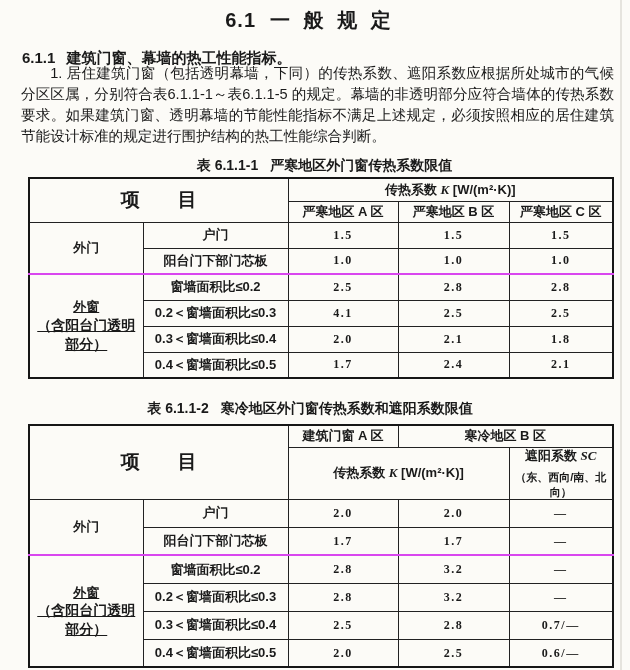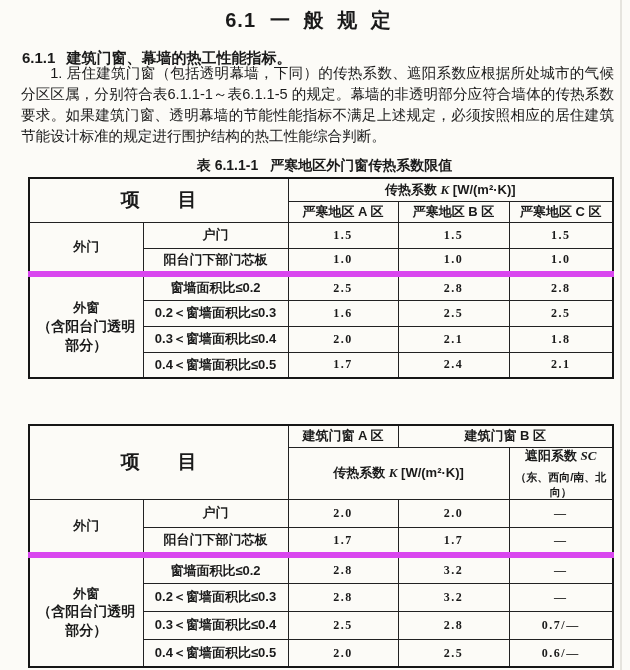--- a/index.html
+++ b/index.html
@@ -78,33 +78,33 @@
   }
   .tbl th { font-size: 13px; font-weight: bold; }
   .tbl td.val {
     font-family: "Liberation Serif", serif;
     font-size: 12px;
     font-weight: bold;
     letter-spacing: 1.5px;
   }
   .tbl .item-head { font-size: 19px; }
   .tbl .k-head i.sym, .tbl i.sym { font-family: "Liberation Serif", serif; font-style: italic; }
-  .grp-l1, .grp-l2 { display: block; line-height: 1.35; }
+  .grp-l1, .grp-l2 { display: block; line-height: 1.35; text-decoration: underline; }
   .grp-l2 { font-size: 14px; }
   .sc-head .sc-note { display: block; font-size: 11px; line-height: 1.3; margin-top: 6px; }
   .sc-head .sc-main { display: block; line-height: 1.3; }
   
   .t1 tr.trh1 { height: 23px; }
   .t1 tr.trh2 { height: 21px; }
   .t1 tr.trd  { height: 26px; }
   .t2 tr.trh1 { height: 22px; }
   .t2 tr.trh2 { height: 45px; }
   .t2 tr.trd  { height: 28px; }
   
-  tr.sep > th, tr.sep > td { border-top: 6px solid #d946ef; margin-top: 39px; }
+  tr.sep > th, tr.sep > td { border-top: 2px solid #d946ef; margin-top: 39px; }
   
   col.c0 { width: 114px; }
   col.c1 { width: 145px; }
   col.c2 { width: 110px; }
   col.c3 { width: 111px; }
   col.c4 { width: 104px; }
 </style>
 </head>
 <body>
 
@@ -156,53 +156,54 @@
             <span class="grp-l1">外窗</span>
             <span class="grp-l2">（含阳台门透明部分）</span>
           </th>
         <th class="rowlab">窗墙面积比≤0.2</th>
         <td class="val">2.5</td>
         <td class="val">2.8</td>
         <td class="val">2.8</td>
       </tr>
       <tr class="trd">
         <th class="rowlab">0.2＜窗墙面积比≤0.3</th>
-        <td class="val">1.6</td>
+        <td class="val">4.1</td>
         <td class="val">2.5</td>
         <td class="val">2.5</td>
       </tr>
       <tr class="trd">
         <th class="rowlab">0.3＜窗墙面积比≤0.4</th>
         <td class="val">2.0</td>
         <td class="val">2.1</td>
         <td class="val">1.8</td>
       </tr>
       <tr class="trd">
         <th class="rowlab">0.4＜窗墙面积比≤0.5</th>
         <td class="val">1.7</td>
         <td class="val">2.4</td>
         <td class="val">2.1</td>
       </tr>
     </tbody>
   </table>
 
+  <p class="tbl-caption cap-2"><span>表 6.1.1-2</span><span class="cap-title">寒冷地区外门窗传热系数和遮阳系数限值</span></p>
 
   <table class="tbl t2">
     <colgroup>
         <col class="c0">
         <col class="c1">
         <col class="c2">
         <col class="c3">
         <col class="c4">
       </colgroup>
     <tbody>
       <tr class="trh1">
         <th class="item-head" colspan="2" rowspan="2">项　　目</th>
         <th>建筑门窗 A 区</th>
-        <th colspan="2">建筑门窗 B 区</th>
+        <th colspan="2">寒冷地区 B 区</th>
       </tr>
       <tr class="trh2">
         <th class="k-head" colspan="2"><span>传热系数</span> <i class="sym">K</i> <span>[W/(m²·K)]</span></th>
         <th class="sc-head">
             <span class="sc-main"><span>遮阳系数</span> <i class="sym">SC</i></span>
             <span class="sc-note">（东、西向/南、北向）</span>
           </th>
       </tr>
       <tr class="trd">
         <th class="grp" rowspan="2">外门</th>

